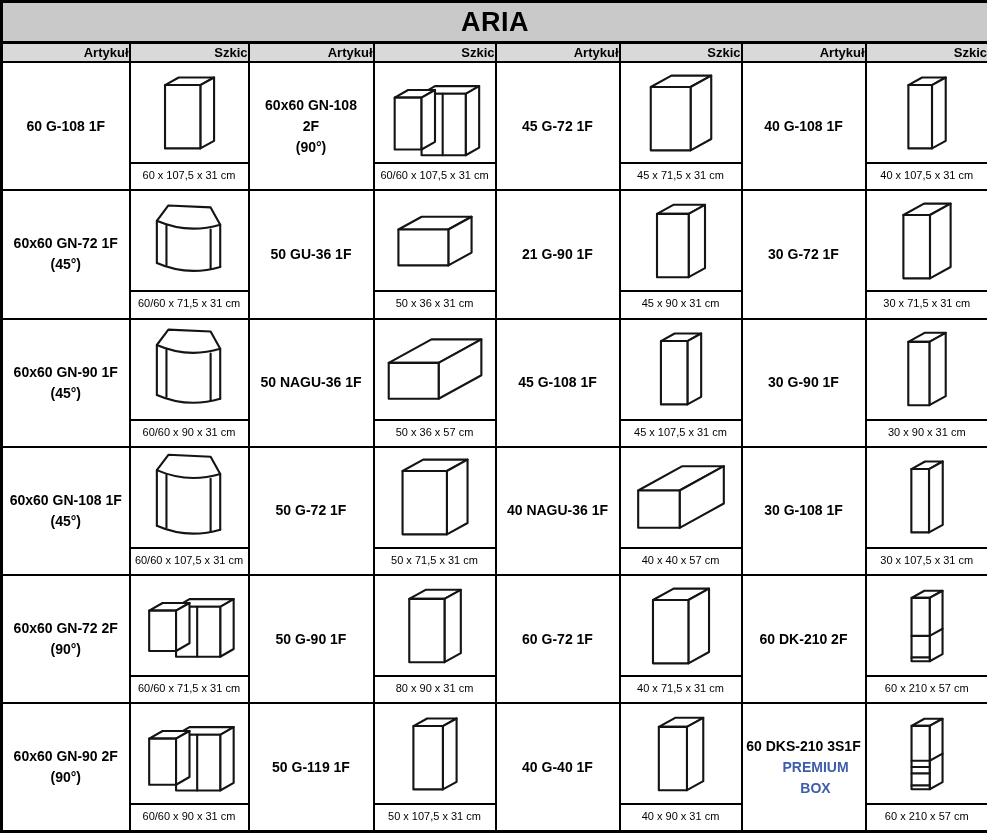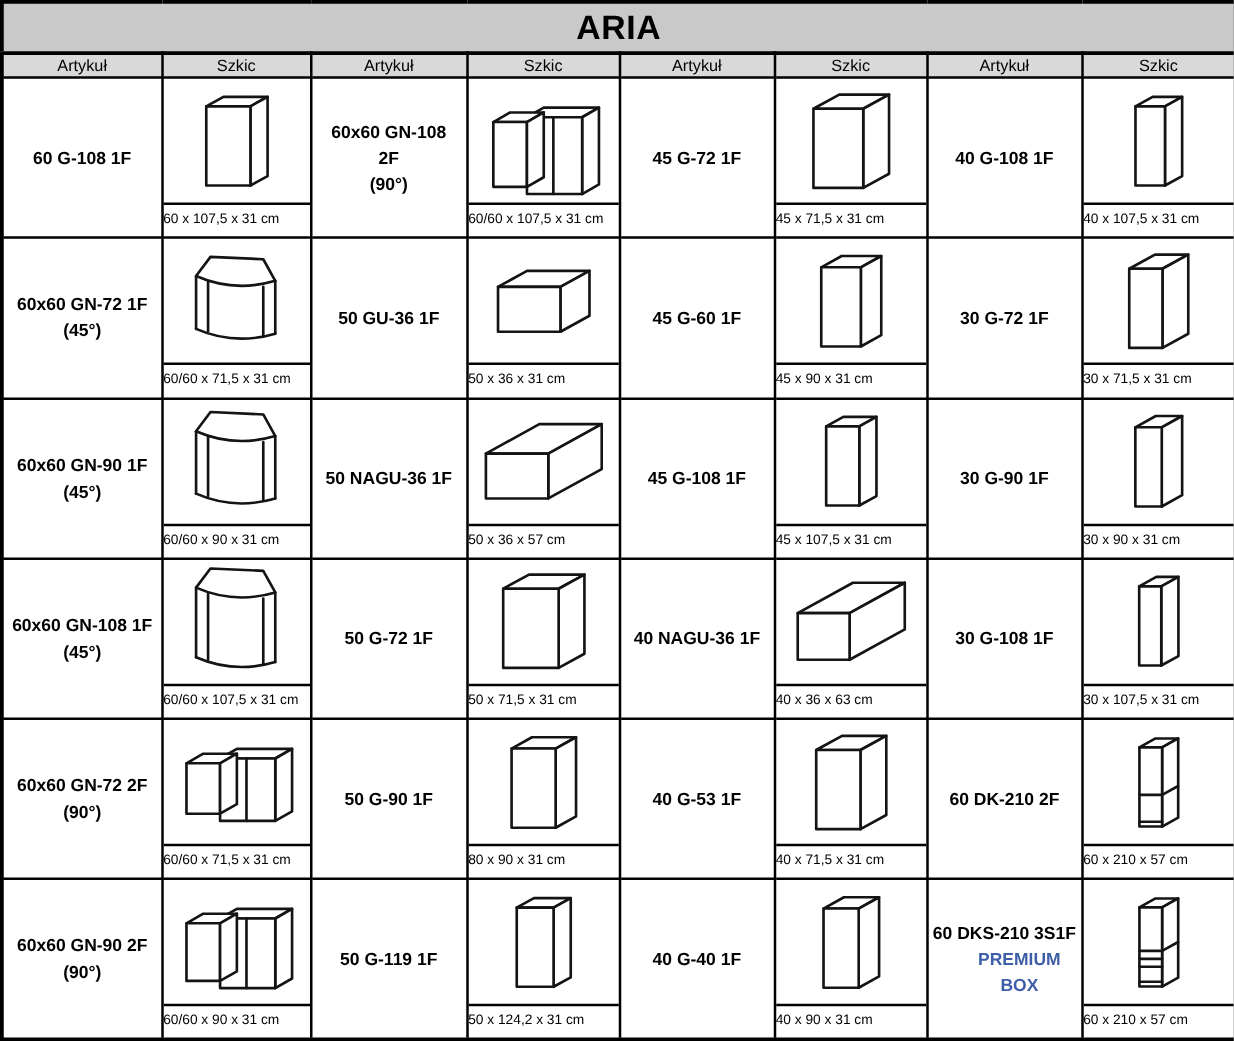--- a/index.html
+++ b/index.html
@@ -1,27 +1,27 @@
 <!DOCTYPE html>
 <html style="--title-bg: #c9c9c9; --header-bg: #d9d9d9; --premium: #3e5ea9;"><head>
 <meta charset="utf-8">
 <style>
   html,body{margin:0;padding:0;background:#fff;}
   .page{width:987px;height:833px;overflow:hidden;font-family:"Liberation Sans",sans-serif;}
   table.catalog{width:987px;height:833px;border-collapse:collapse;border:3px solid #000;table-layout:fixed;}
   .catalog th,.catalog td{border:2px solid #000;padding:0;color:#000;}
   tr.title-row th{height:38px;background:var(--title-bg,#c9c9c9);font-size:27px;font-weight:bold;letter-spacing:.5px;border-bottom:3px solid #000;}
-  tr.head-row th{height:17px;background:var(--header-bg,#d9d9d9);font-size:13px;font-weight:normal;}
+  tr.head-row th{height:17px;background:var(--header-bg,#d9d9d9);font-size:13px;font-weight:bold;text-align:right;}
   tr.data-row{height:128px;}
   td.article{text-align:center;vertical-align:middle;font-weight:bold;font-size:14px;line-height:1.5;}
   td.article .premium{color:var(--premium,#3e5ea9);padding-left:24px;}
   td.sketch{vertical-align:top;}
   .sk-wrap{display:flex;flex-direction:column;height:124px;}
   .sk-area{flex:1;display:flex;align-items:center;justify-content:center;overflow:hidden;}
-  .caption{border-top:2px solid #000;height:23px;line-height:23px;text-align:left;font-size:11px;white-space:nowrap;}
+  .caption{border-top:2px solid #000;height:23px;line-height:23px;text-align:center;font-size:11px;white-space:nowrap;}
   svg.sk{display:block;}
   svg.sk path{stroke:#141414;stroke-width:2.2;fill:none;stroke-linejoin:round;stroke-linecap:round;}
   svg.sk path.f{fill:#ffffff;}
 </style>
 </head>
 <body>
 
 <div class="page">
   <table class="catalog">
     <colgroup>
@@ -147,21 +147,21 @@
                 <svg viewBox="0 0 120 100" width="118" height="96" class="sk">
                   <path d="M21.9,38 L46.1,24.7 L98.1,24.7 L73.9,38 Z" class="f"></path>
                   <path d="M73.9,38 L98.1,24.7 L98.1,62.1 L73.9,75.4 Z" class="f"></path>
                   <path d="M21.9,38 H73.9 V75.4 H21.9 Z" class="f"></path>
                 </svg>
               </div>
               <div class="caption">50 x 36 x 31 cm</div>
             </div>
           </td>
           <td class="article">
-            <div>45 G-60 1F</div>
+            <div>21 G-90 1F</div>
           </td>
           <td class="sketch">
             <div class="sk-wrap">
               <div class="sk-area">
                 <svg viewBox="0 0 120 100" width="118" height="96" class="sk">
                   <path d="M35,21.7 L52,12.3 L85,12.3 L68,21.7 Z" class="f"></path>
                   <path d="M68,21.7 L85,12.3 L85,78.3 L68,87.7 Z" class="f"></path>
                   <path d="M35,21.7 H68 V87.7 H35 Z" class="f"></path>
                 </svg>
               </div>
@@ -290,21 +290,21 @@
           </td>
           <td class="sketch">
             <div class="sk-wrap">
               <div class="sk-area">
                 <svg viewBox="0 0 120 100" width="118" height="96" class="sk">
                   <path d="M15.4,43.2 L61.4,17.9 L104.6,17.9 L58.6,43.2 Z" class="f"></path>
                   <path d="M58.6,43.2 L104.6,17.9 L104.6,56.8 L58.6,82.1 Z" class="f"></path>
                   <path d="M15.4,43.2 H58.6 V82.1 H15.4 Z" class="f"></path>
                 </svg>
               </div>
-              <div class="caption">40 x 36 x 63 cm</div>
+              <div class="caption">40 x 40 x 57 cm</div>
             </div>
           </td>
           <td class="article">
             <div>30 G-108 1F</div>
           </td>
           <td class="sketch">
             <div class="sk-wrap">
               <div class="sk-area">
                 <svg viewBox="0 0 120 100" width="118" height="96" class="sk">
                   <path d="M43.7,20.9 L58,13 L76.4,13 L62.1,20.9 Z" class="f"></path>
@@ -346,21 +346,21 @@
                 <svg viewBox="0 0 120 100" width="118" height="96" class="sk">
                   <path d="M33.2,21.7 L50.2,12.3 L86.9,12.3 L69.9,21.7 Z" class="f"></path>
                   <path d="M69.9,21.7 L86.9,12.3 L86.9,78.3 L69.9,87.7 Z" class="f"></path>
                   <path d="M33.2,21.7 H69.9 V87.7 H33.2 Z" class="f"></path>
                 </svg>
               </div>
               <div class="caption">80 x 90 x 31 cm</div>
             </div>
           </td>
           <td class="article">
-            <div>40 G-53 1F</div>
+            <div>60 G-72 1F</div>
           </td>
           <td class="sketch">
             <div class="sk-wrap">
               <div class="sk-area">
                 <svg viewBox="0 0 120 100" width="118" height="96" class="sk">
                   <path d="M30.8,22.9 L52.3,11.1 L89.2,11.1 L67.7,22.9 Z" class="f"></path>
                   <path d="M67.7,22.9 L89.2,11.1 L89.2,77.1 L67.7,88.9 Z" class="f"></path>
                   <path d="M30.8,22.9 H67.7 V88.9 H30.8 Z" class="f"></path>
                 </svg>
               </div>
@@ -412,21 +412,21 @@
           </td>
           <td class="sketch">
             <div class="sk-wrap">
               <div class="sk-area">
                 <svg viewBox="0 0 120 100" width="118" height="96" class="sk">
                   <path d="M37.5,20.9 L51.8,13 L82.5,13 L68.2,20.9 Z" class="f"></path>
                   <path d="M68.2,20.9 L82.5,13 L82.5,79 L68.2,86.9 Z" class="f"></path>
                   <path d="M37.5,20.9 H68.2 V86.9 H37.5 Z" class="f"></path>
                 </svg>
               </div>
-              <div class="caption">50 x 124,2 x 31 cm</div>
+              <div class="caption">50 x 107,5 x 31 cm</div>
             </div>
           </td>
           <td class="article">
             <div>40 G-40 1F</div>
           </td>
           <td class="sketch">
             <div class="sk-wrap">
               <div class="sk-area">
                 <svg viewBox="0 0 120 100" width="118" height="96" class="sk">
                   <path d="M36.9,21.7 L53.9,12.3 L83.2,12.3 L66.2,21.7 Z" class="f"></path>

